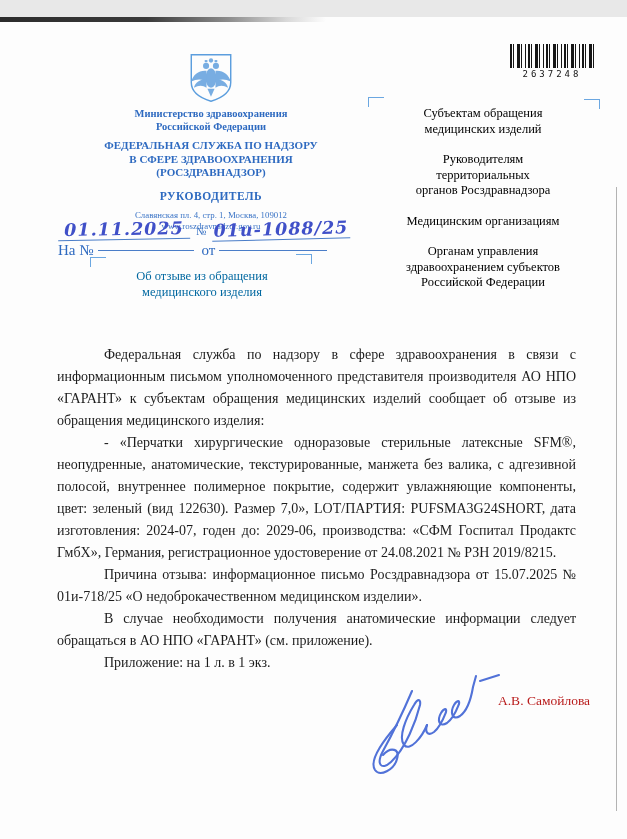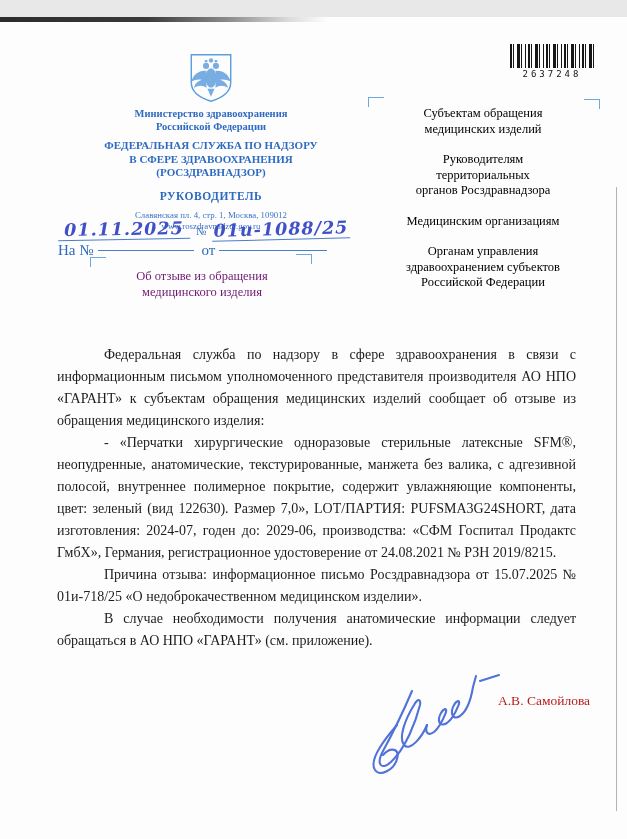--- a/index.html
+++ b/index.html
@@ -49,21 +49,21 @@
   .u-blank1{border-bottom:1.2px solid #4a7dc8;width:96px;margin-right:8px;}
   .u-blank2{border-bottom:1.2px solid #4a7dc8;width:108px;}
 
   
   .corner{position:absolute;width:15px;height:9px;border:0 solid var(--light-blue);opacity:.9;}
   .corner.tl{border-left-width:1.5px;border-top-width:1.5px;}
   .corner.tr{border-right-width:1.5px;border-top-width:1.5px;}
 
   
   .subject{position:absolute;left:90px;top:243px;width:224px;text-align:center;
-    font-size:12.5px;line-height:16px;color:#701a75;}
+    font-size:12.5px;line-height:16px;color:#0369a1;}
   .subject .corner.tl{left:0;top:-3px;}
   .subject .corner.tr{right:2px;top:-6px;}
   .subject-text{padding-top:8px;}
 
   
   .addressees{position:absolute;left:366px;top:80px;width:234px;text-align:center;
     font-size:12.5px;line-height:15.5px;color:#000000;}
   .addressees .corner.tl{left:2px;top:0;}
   .addressees .corner.tr{right:0;top:2px;}
   .addressee{margin-bottom:15px;padding-top:0;}
@@ -148,20 +148,21 @@
       <div class="addressee">Медицинским организациям</div>
       <div class="addressee">Органам управления<br>здравоохранением субъектов<br>Российской Федерации</div>
     </div>
   </div>
 
   <div class="letter-body">
     <p>Федеральная служба по надзору в сфере здравоохранения в связи с информационным письмом уполномоченного представителя производителя АО НПО «ГАРАНТ» к субъектам обращения медицинских изделий сообщает об отзыве из обращения медицинского изделия:</p>
     <p>- «Перчатки хирургические одноразовые стерильные латексные SFM®, неопудренные, анатомические, текстурированные, манжета без валика, с адгезивной полосой, внутреннее полимерное покрытие, содержит увлажняющие компоненты, цвет: зеленый (вид 122630). Размер 7,0», LOT/ПАРТИЯ: PUFSMA3G24SHORT, дата изготовления: 2024-07, годен до: 2029-06, производства: «СФМ Госпитал Продактс ГмбХ», Германия, регистрационное удостоверение от 24.08.2021 № РЗН 2019/8215.</p>
     <p>Причина отзыва: информационное письмо Росздравнадзора от 15.07.2025 № 01и-718/25 «О недоброкачественном медицинском изделии».</p>
     <p>В случае необходимости получения анатомические информации следует обращаться в АО НПО «ГАРАНТ» (см. приложение).</p>
+    <p class="attachment">Приложение: на 1 л. в 1 экз.</p>
   </div>
 
   <svg class="sig-scrawl" width="135" height="112" viewBox="0 0 135 112">
     <g fill="none" stroke="#3f63d4" stroke-width="2.1" stroke-linecap="round" opacity="0.9">
       <path d="M46,24 C40,38 28,64 17,84 C10,97 15,104 25,95 C40,81 50,54 54,38 C55,32 52,31 48,38 C40,51 32,70 38,78 C44,85 56,70 61,58"></path>
       <path d="M61,58 C59,64 61,70 68,65 C75,59 78,50 80,45 C81,41 78,41 75,46 C71,53 73,61 81,56 C88,51 91,42 93,37 C94,33 91,33 88,38 C84,45 86,54 94,49 C101,44 105,32 107,20 L110,9"></path>
       <path d="M31,58 C17,74 3,94 9,103 C14,110 28,103 31,92 C34,82 25,79 17,88"></path>
       <path d="M114,14 L133,8"></path>
     </g>
   </svg>

